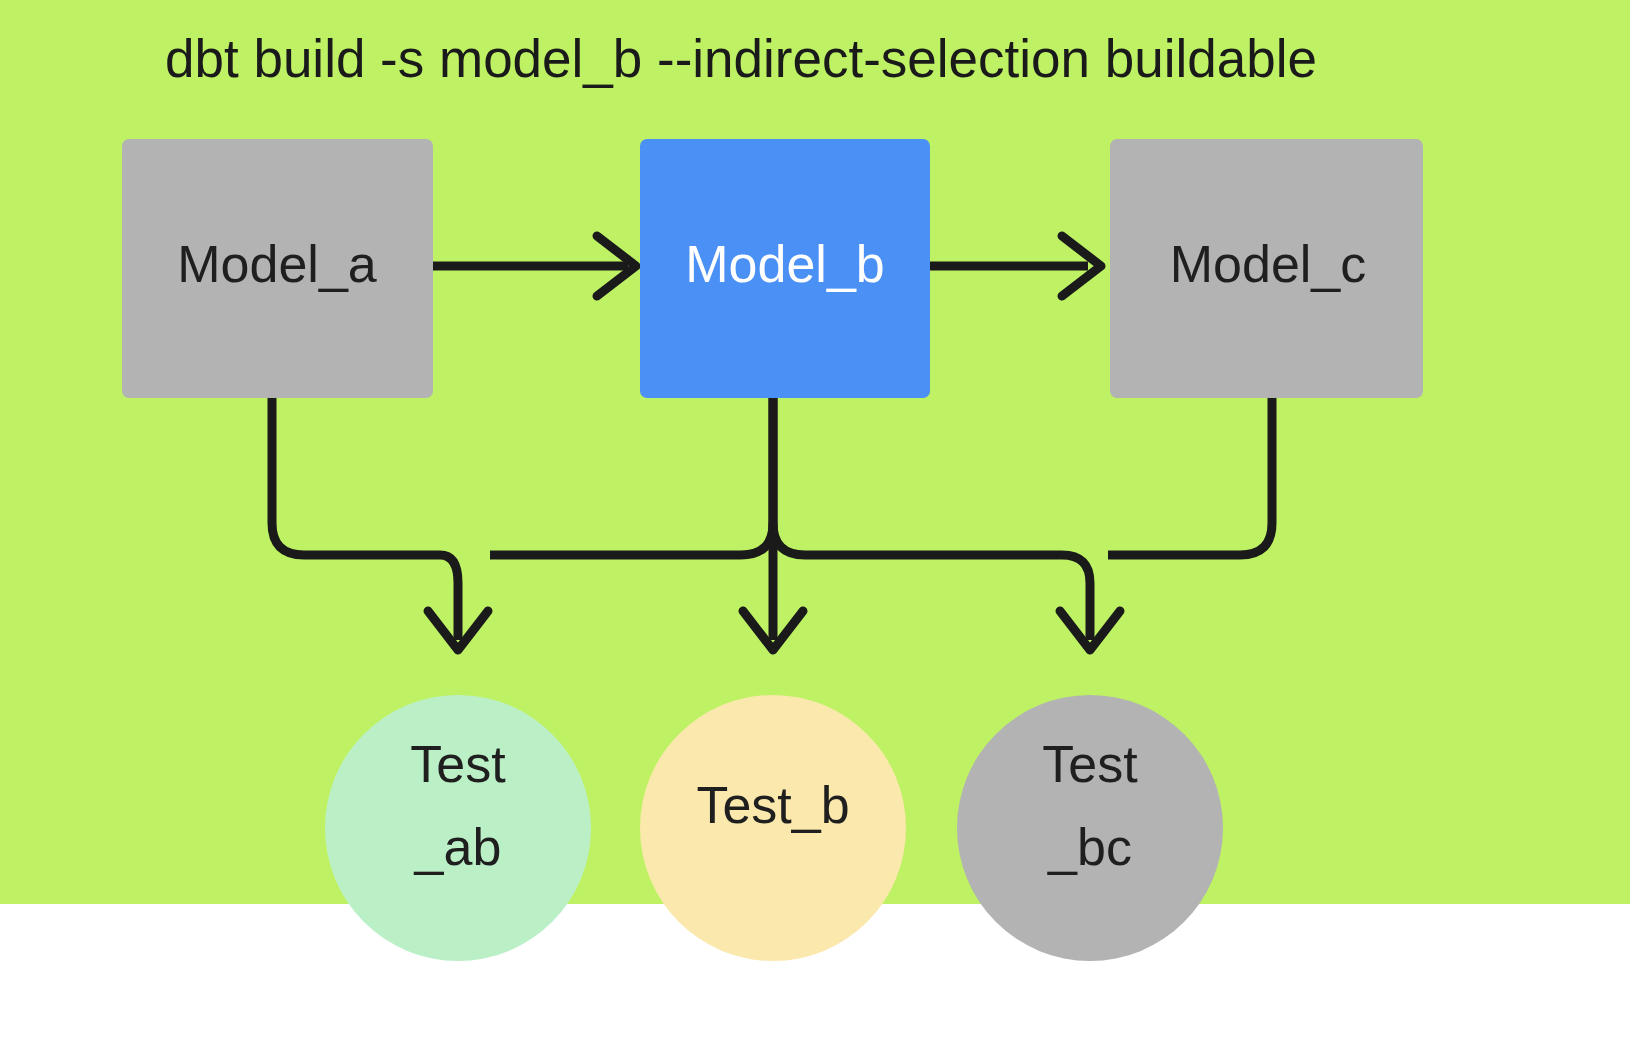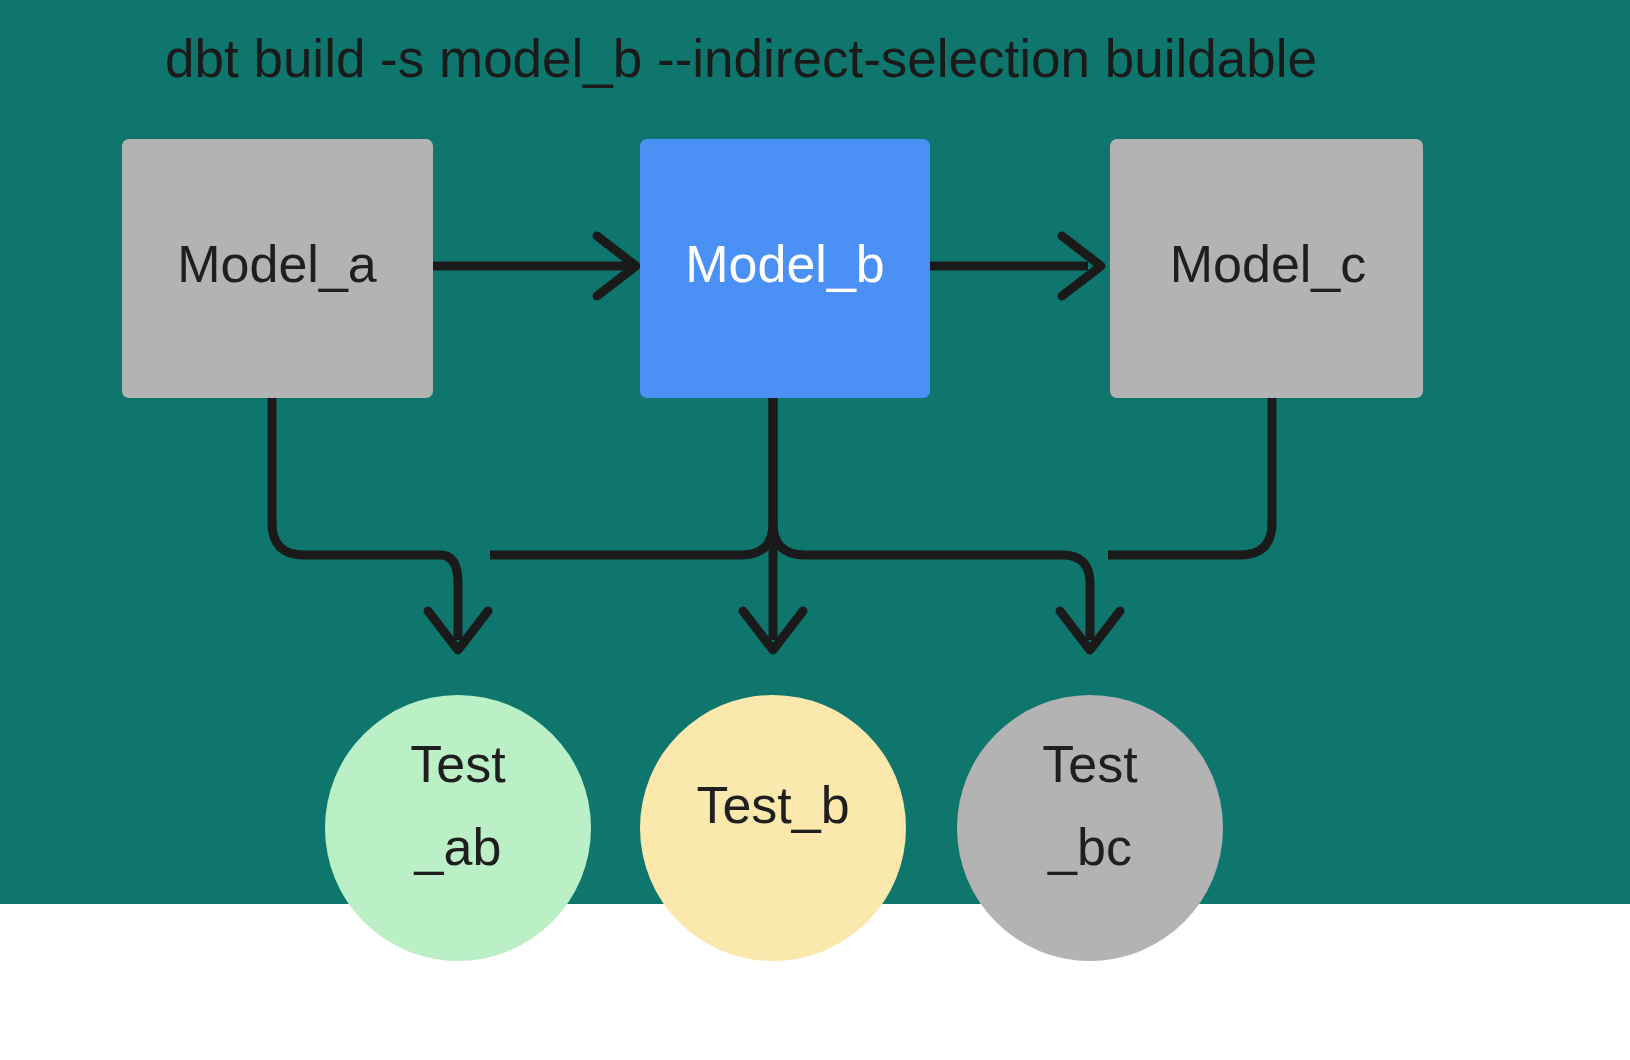--- a/index.html
+++ b/index.html
@@ -10,21 +10,21 @@
   body {
     width: 1630px;
     height: 1060px;
     font-family: "Liberation Sans", sans-serif;
     overflow: hidden;
   }
   #diagram-root {
     position: relative;
     width: 1630px;
     height: 904px;
-    background: #0f766e;
+    background: #bef264;
   }
   #diagram-svg {
     display: block;
     width: 1630px;
     height: 1060px;
   }
   .node-label {
     font-family: "Liberation Sans", sans-serif;
     font-size: 52px;
     fill: #1f1f1f;

